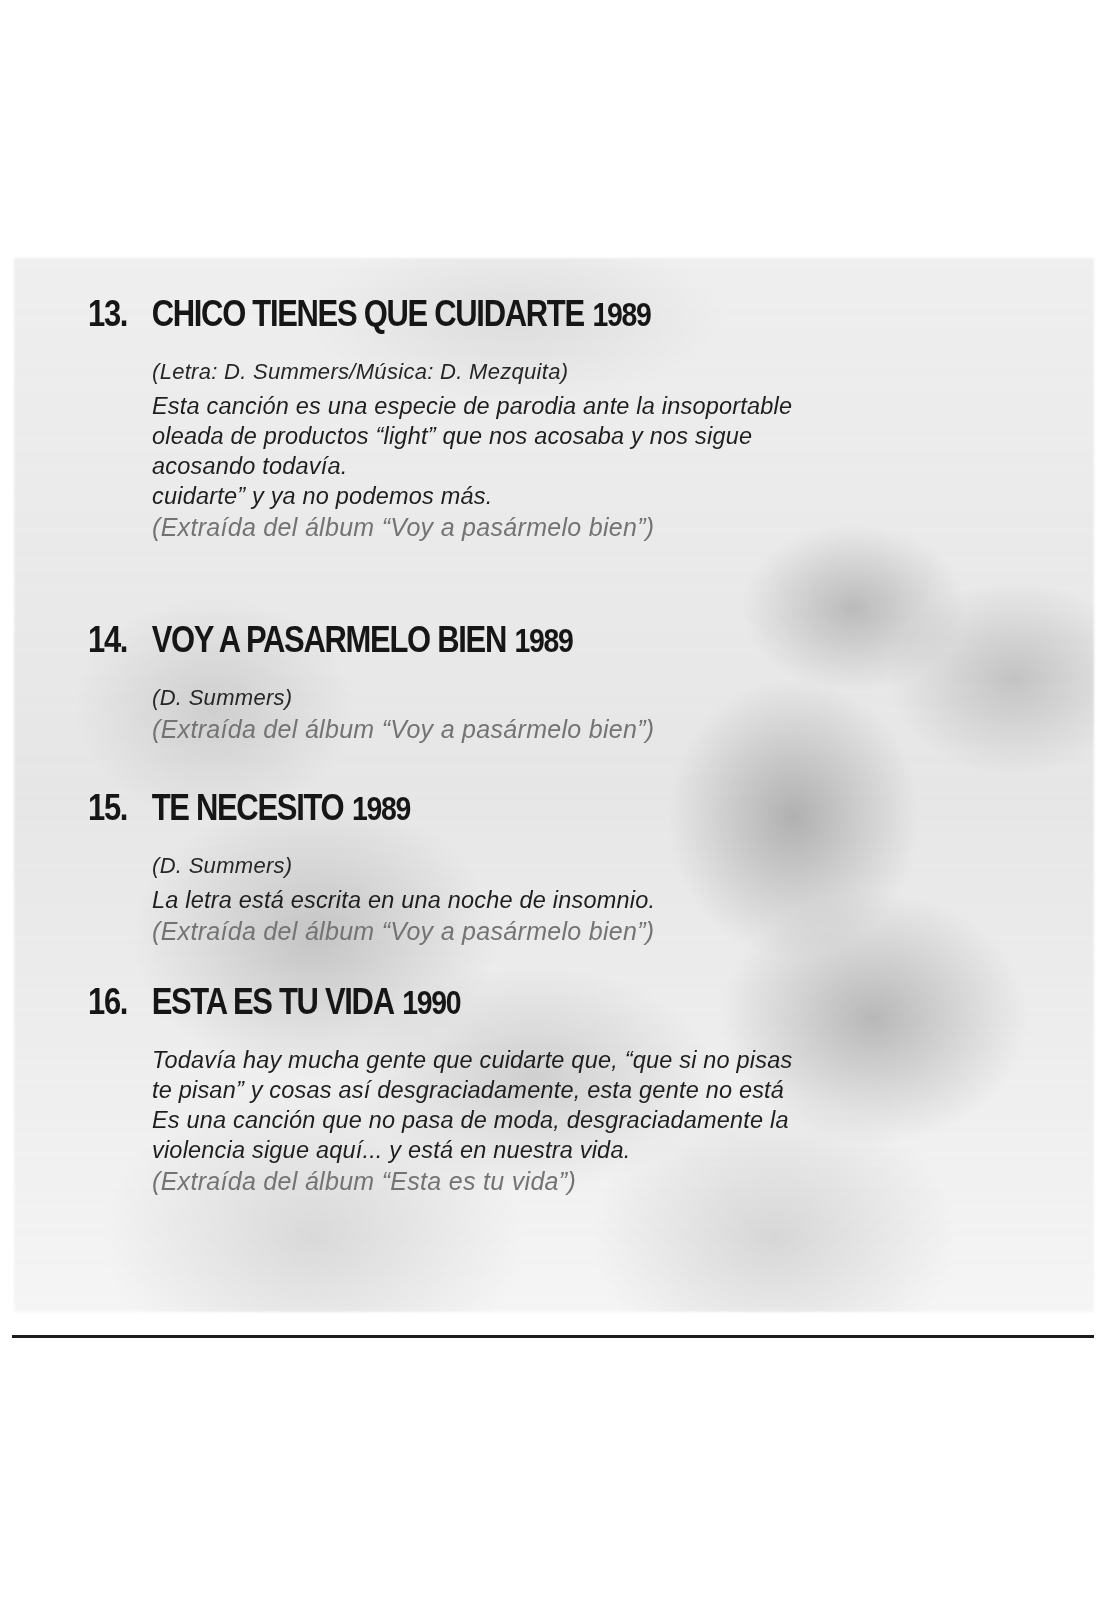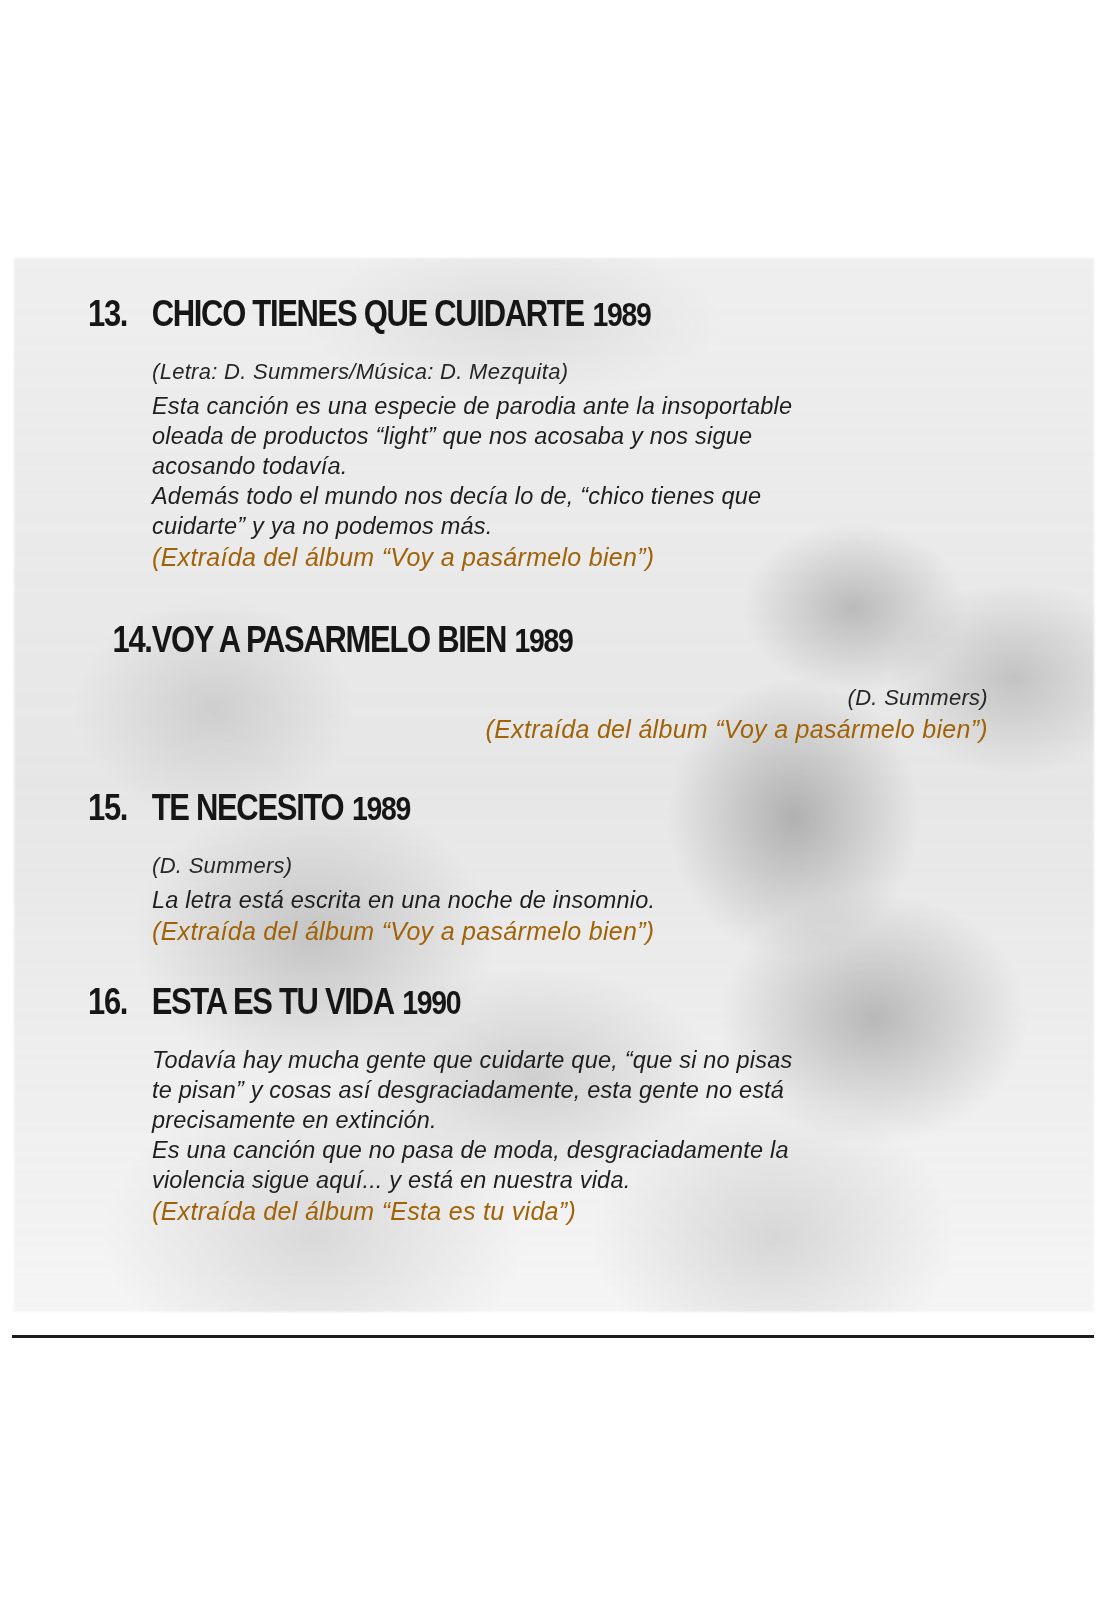--- a/index.html
+++ b/index.html
@@ -102,21 +102,21 @@
       color: #1e1e1e;
       letter-spacing: 0.2px;
       margin-top: 4px;
       font-style: italic;
     }
     .desc-line { display: block; white-space: nowrap; }
     .source {
       font-style: italic;
       font-size: 25px;
       line-height: 32px;
-      color: #a16207;
+      color: #737373;
       letter-spacing: 0.3px;
       white-space: nowrap;
     }
   </style>
 </head>
 <body>
 
 <div class="page">
   <div class="backdrop"></div>
 
@@ -127,28 +127,27 @@
         <span class="entry-num">13.</span>
         <span class="entry-name">CHICO TIENES QUE CUIDARTE</span>
         <span class="entry-year">1989</span>
       </div>
       <div class="entry-body">
         <div class="credits">(Letra: D. Summers/Música: D. Mezquita)</div>
         <div class="desc">
           <span class="desc-line">Esta canción es una especie de parodia ante la insoportable</span>
           <span class="desc-line">oleada de productos “light” que nos acosaba y nos sigue</span>
           <span class="desc-line">acosando todavía.</span>
-          <span class="desc-line">Además todo el mundo nos decía lo de, “chico tienes que</span>
           <span class="desc-line">cuidarte” y ya no podemos más.</span>
         </div>
         <div class="source">(Extraída del álbum “Voy a pasármelo bien”)</div>
       </div>
     </div>
 
-    <div class="entry" style="top:618px;text-align:right;">
+    <div class="entry" style="top:618px;">
       <div class="entry-title">
         <span class="entry-num">14.</span>
         <span class="entry-name">VOY A PASARMELO BIEN</span>
         <span class="entry-year">1989</span>
       </div>
       <div class="entry-body">
         <div class="credits">(D. Summers)</div>
         <div class="source">(Extraída del álbum “Voy a pasármelo bien”)</div>
       </div>
     </div>
@@ -171,21 +170,20 @@
     <div class="entry" style="top:980px;">
       <div class="entry-title">
         <span class="entry-num">16.</span>
         <span class="entry-name">ESTA ES TU VIDA</span>
         <span class="entry-year">1990</span>
       </div>
       <div class="entry-body">
         <div class="desc">
           <span class="desc-line">Todavía hay mucha gente que cuidarte que, “que si no pisas</span>
           <span class="desc-line">te pisan” y cosas así desgraciadamente, esta gente no está</span>
-          <span class="desc-line">precisamente en extinción.</span>
           <span class="desc-line">Es una canción que no pasa de moda, desgraciadamente la</span>
           <span class="desc-line">violencia sigue aquí... y está en nuestra vida.</span>
         </div>
         <div class="source">(Extraída del álbum “Esta es tu vida”)</div>
       </div>
     </div>
 
   </div>
 
   <div class="rule"></div>

